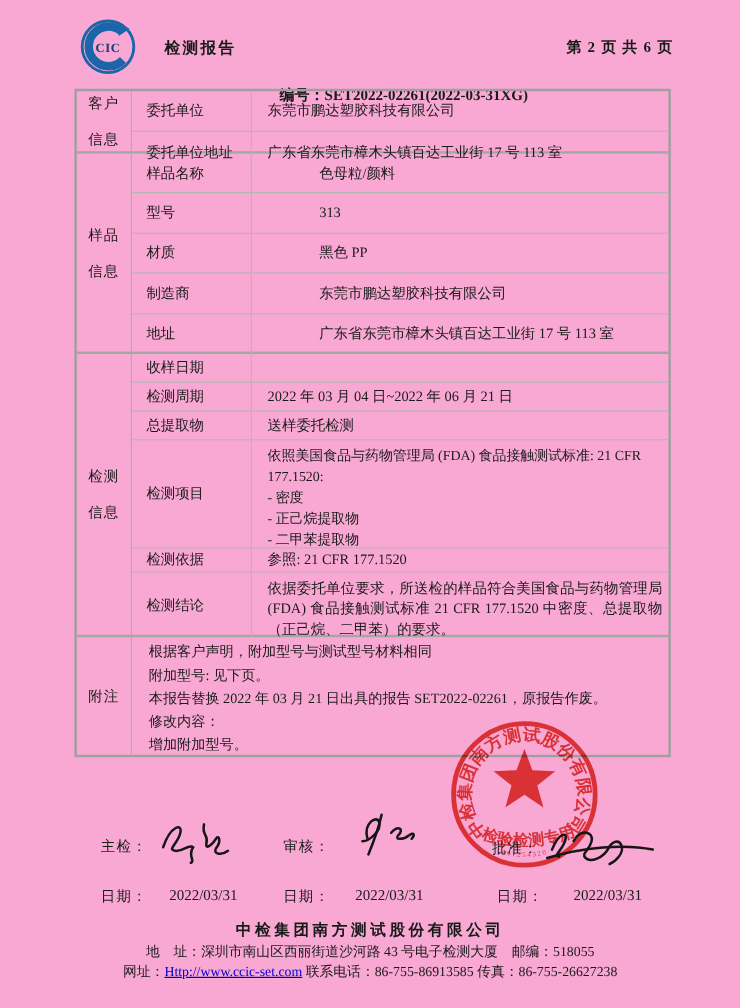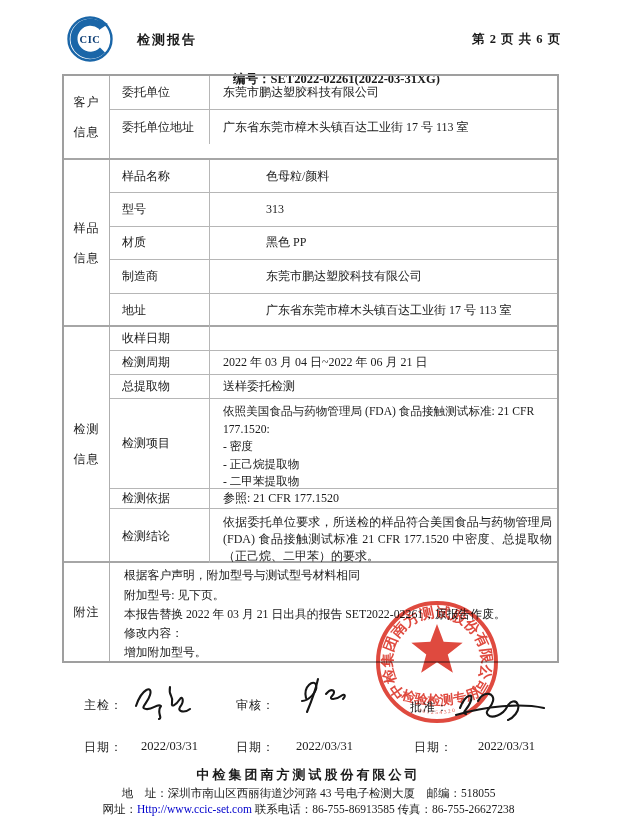--- a/index.html
+++ b/index.html
@@ -1,19 +1,19 @@
 <!DOCTYPE html>
 <html><head>
 <meta charset="utf-8">
 <style>
   * { margin:0; padding:0; box-sizing:border-box; }
   html,body { background:#888; }
   .page {
     position:relative; width:617px; height:840px; margin:0 auto;
-    background:#ffffff; overflow:hidden;
+    background:#f9a8d4; overflow:hidden;
     font-family:"Liberation Serif","DejaVu Serif",serif;
     color:#1a1a1a;
   }
   .abs { position:absolute; }
 
   
   .hdr-title { left:137px; top:31px; font-size:13px; font-weight:bold; letter-spacing:2px; }
   .hdr-no    { left:233px; top:31px; font-size:12.5px; font-weight:bold;margin-top:40px; }
   .hdr-page  { left:472px; top:31px; font-size:12.5px; font-weight:bold; letter-spacing:1px; }
 
@@ -51,40 +51,40 @@
   .sig-svg path { fill:none; stroke:#161616; stroke-width:2.1; stroke-linecap:round; stroke-linejoin:round; }
 
   
   .seal { mix-blend-mode:multiply; opacity:0.92; }
 
   
   .foot { left:0; width:617px; text-align:center; }
   .foot-company { top:766px; font-size:13px; font-weight:bold; letter-spacing:3px; }
   .foot-addr { top:786px; font-size:11.5px; }
   .foot-web  { top:802px; font-size:11.5px; }
-  .link { color:#0000cc; cursor:pointer; }
+  .link { color:#0000cc; text-decoration:underline; cursor:pointer; }
 </style>
 </head>
 <body>
 
 <div class="page">
 
   <svg class="abs" style="left:60px;top:15px" width="62" height="49" viewBox="0 0 62 49">
     <circle cx="30" cy="24" r="21.5" fill="none" stroke="#1a66a8" stroke-width="2.4"></circle>
     <path d="M41,11 A16.5,16.5 0 1 0 42.5,35" fill="none" stroke="#1a66a8" stroke-width="7"></path>
     <polygon points="38,4 48,9 39,15" fill="#1a66a8"></polygon>
     <text x="30" y="28" text-anchor="middle" font-size="10.5" font-weight="bold" fill="#0d3e75" font-family="Liberation Serif, DejaVu Serif, serif" letter-spacing="0.5">CIC</text>
   </svg>
   <div class="abs hdr-title">检测报告</div>
   <div class="abs hdr-no">编号：SET2022-02261(2022-03-31XG)</div>
   <div class="abs hdr-page">第 2 页 共 6 页</div>
 
   <div class="abs report-table">
 
-    <div class="sec" style="height:84px">
+    <div class="sec" style="height:52px">
       <div class="sec-label">客户
 信息</div>
       <div class="sec-rows">
         <div class="row h34">
           <div class="field">委托单位</div>
           <div class="val">东莞市鹏达塑胶科技有限公司</div>
         </div>
         <div class="row h34">
           <div class="field">委托单位地址</div>
           <div class="val">广东省东莞市樟木头镇百达工业街 17 号 113 室</div>

